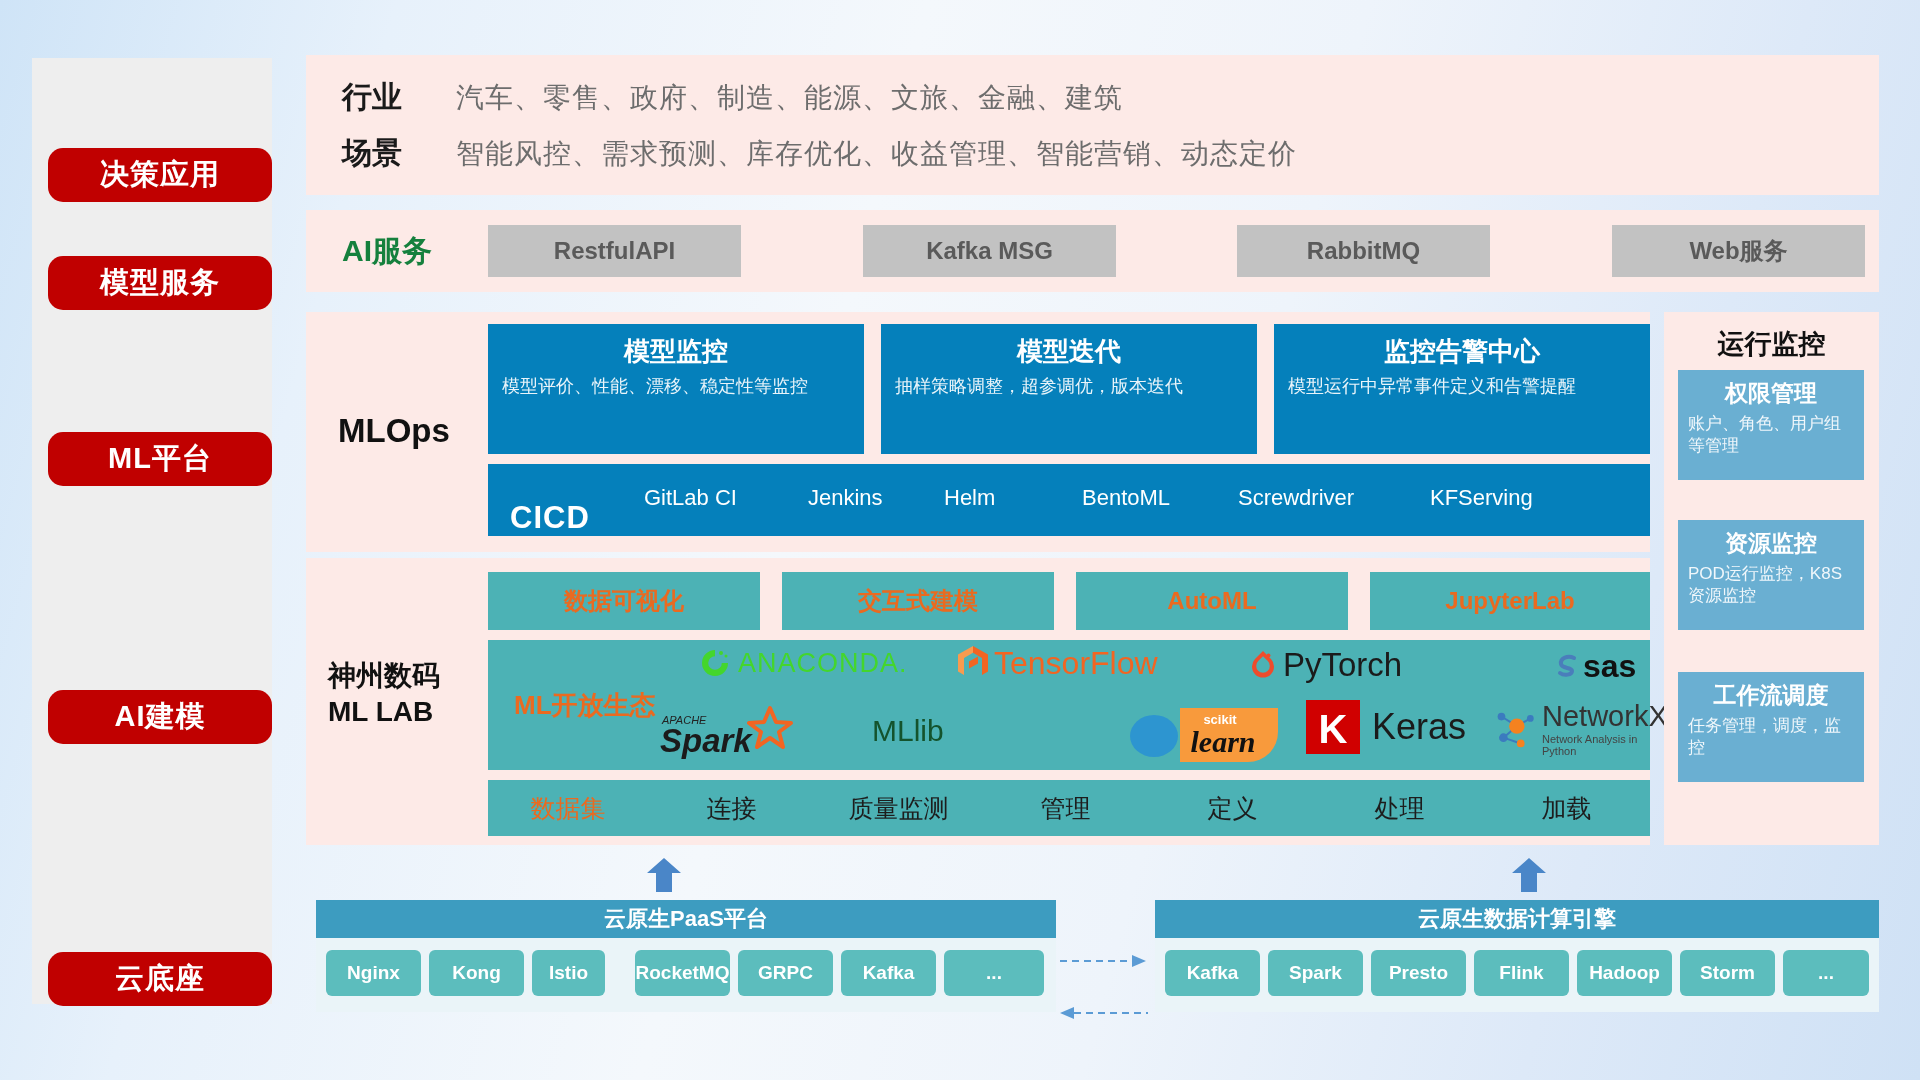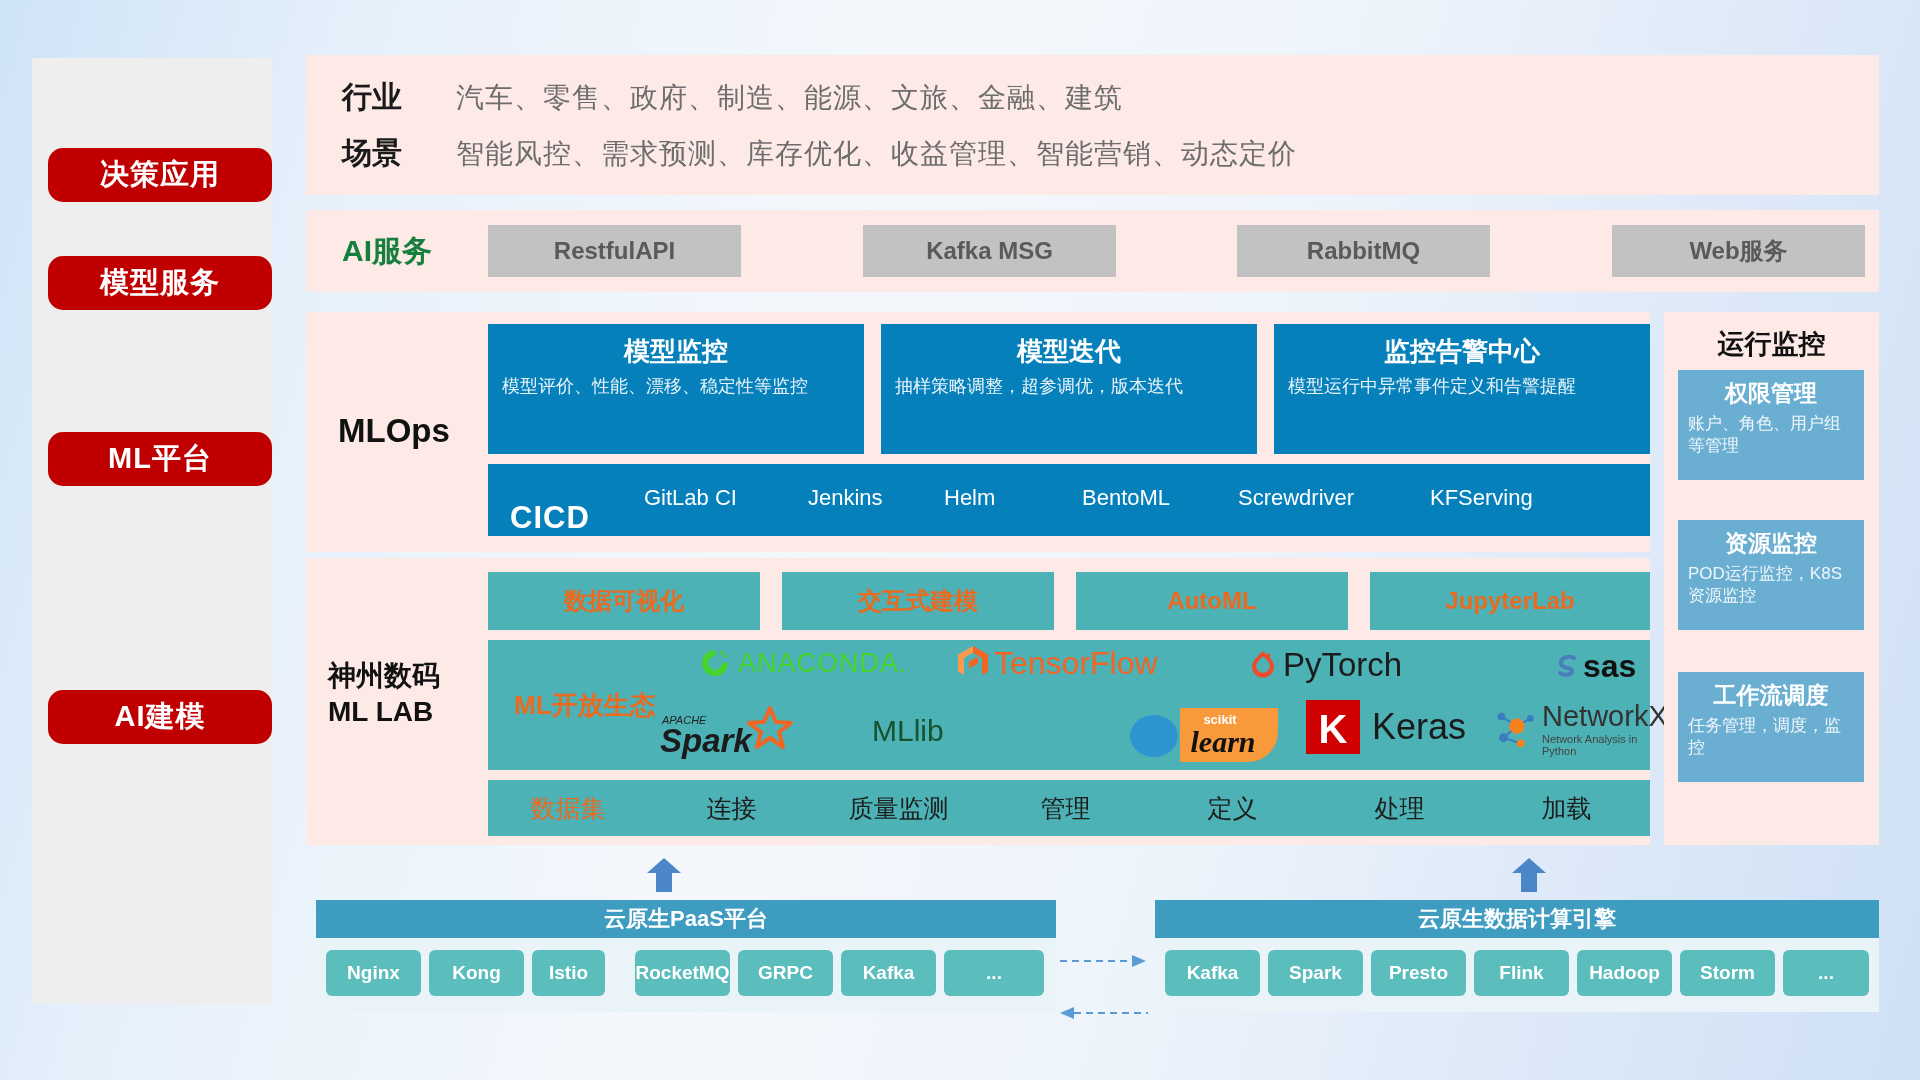--- a/index.html
+++ b/index.html
@@ -98,20 +98,23 @@
     <span>决策应用</span>
   </div>
   <div class="rail-chip" style="top:256px;">
     <span>模型服务</span>
   </div>
   <div class="rail-chip" style="top:432px;">
     <span>ML平台</span>
   </div>
   <div class="rail-chip" style="top:690px;">
     <span>AI建模</span>
+  </div>
+  <div class="rail-chip" style="top:952px;">
+    <span>云底座</span>
   </div>
 
   <div class="panel" id="row-top">
     <div class="kv-row" style="left:0;top:22px;">
       <div class="kv-key">行业</div>
       <div class="kv-val">汽车、零售、政府、制造、能源、文旅、金融、建筑</div>
     </div>
     <div class="kv-row" style="left:0;top:78px;">
       <div class="kv-key">场景</div>
       <div class="kv-val">智能风控、需求预测、库存优化、收益管理、智能营销、动态定价</div>

